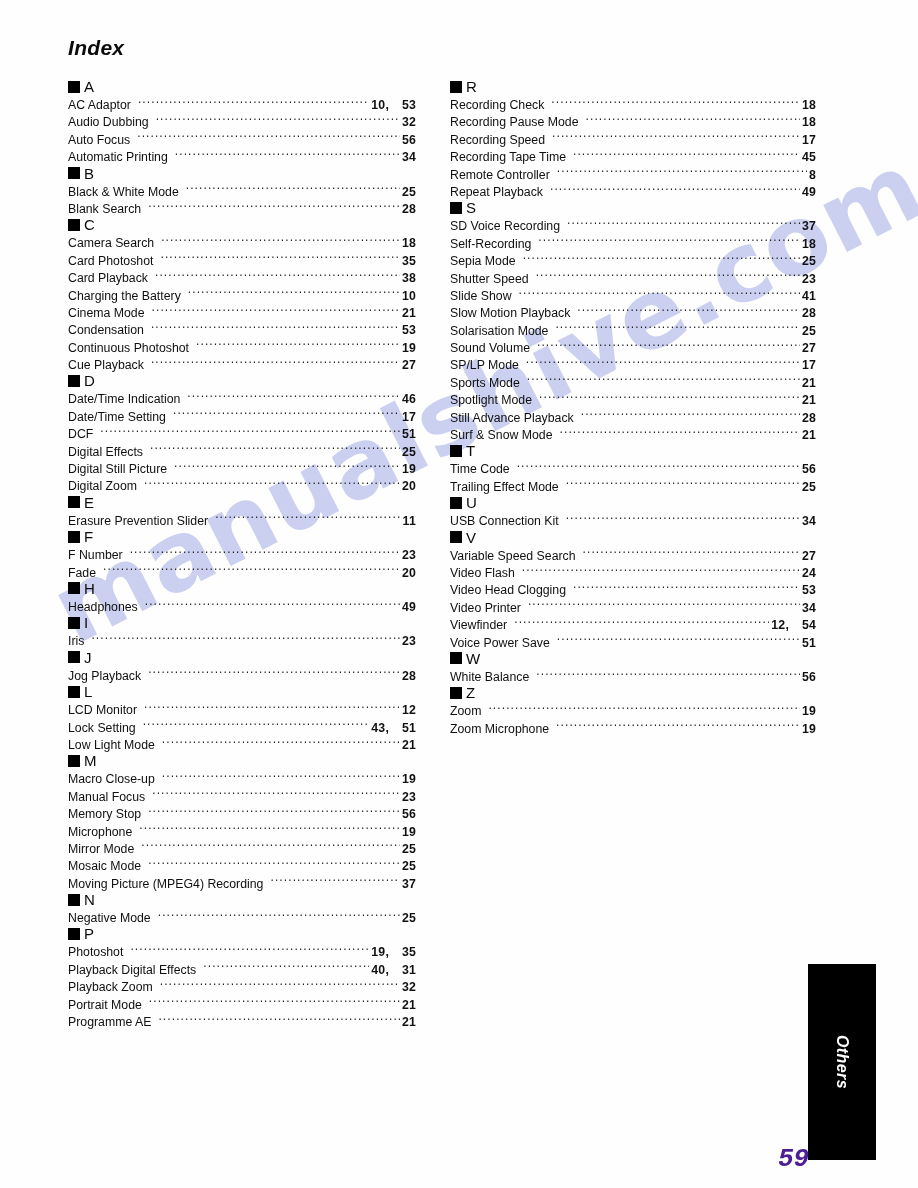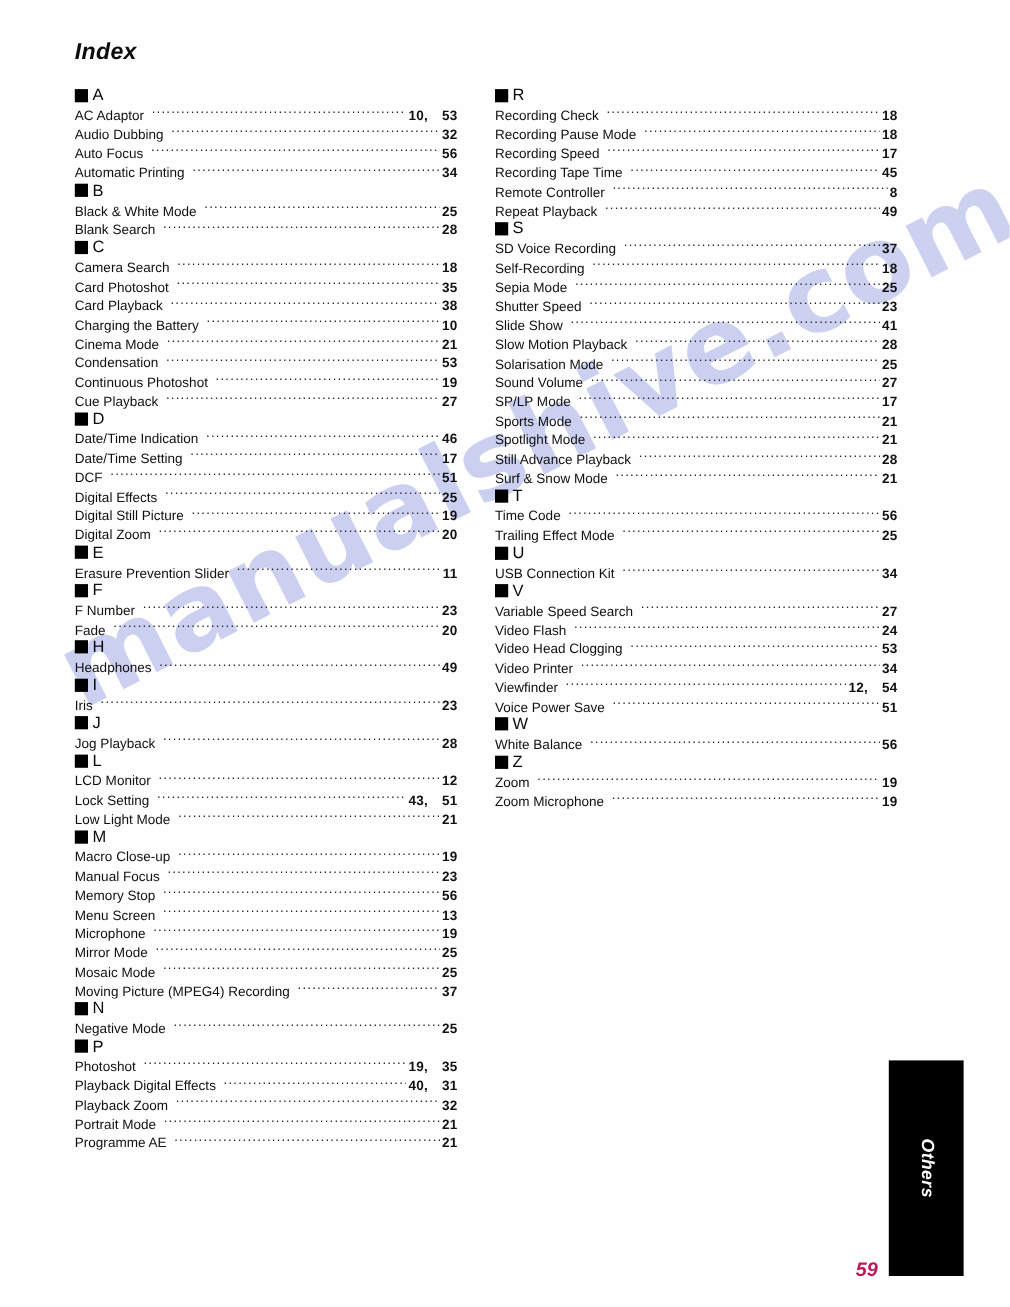--- a/index.html
+++ b/index.html
@@ -151,25 +151,25 @@
     font-style: italic;
     font-weight: bold;
     letter-spacing: .4px;
   }
 
   
   #page-number {
     position: absolute;
     left: 778px;
     top: 1144px;
-    font-family: Liberation Sans, sans-serif;
-    font-size: 18px;
+    font-family: Liberation Mono, monospace;
+    font-size: 26px;
     font-weight: bold;
     font-style: italic;
-    color: #be185d;
+    color: #4c1d95;
     z-index: 5;
   }
 </style>
 </head>
 <body>
 
 <div id="page">
 
   <div id="watermark">manualshive.com</div>
 
@@ -374,25 +374,20 @@
         <span class="term">Manual Focus</span>
         <span class="dots"></span>
         <span class="pages"><span class="pg">23</span></span>
       </div>
       <div class="entry">
         <span class="term">Memory Stop</span>
         <span class="dots"></span>
         <span class="pages"><span class="pg">56</span></span>
       </div>
       <div class="entry">
-        <span class="term">Menu Screen</span>
-        <span class="dots"></span>
-        <span class="pages"><span class="pg">13</span></span>
-      </div>
-      <div class="entry">
         <span class="term">Microphone</span>
         <span class="dots"></span>
         <span class="pages"><span class="pg">19</span></span>
       </div>
       <div class="entry">
         <span class="term">Mirror Mode</span>
         <span class="dots"></span>
         <span class="pages"><span class="pg">25</span></span>
       </div>
       <div class="entry">

